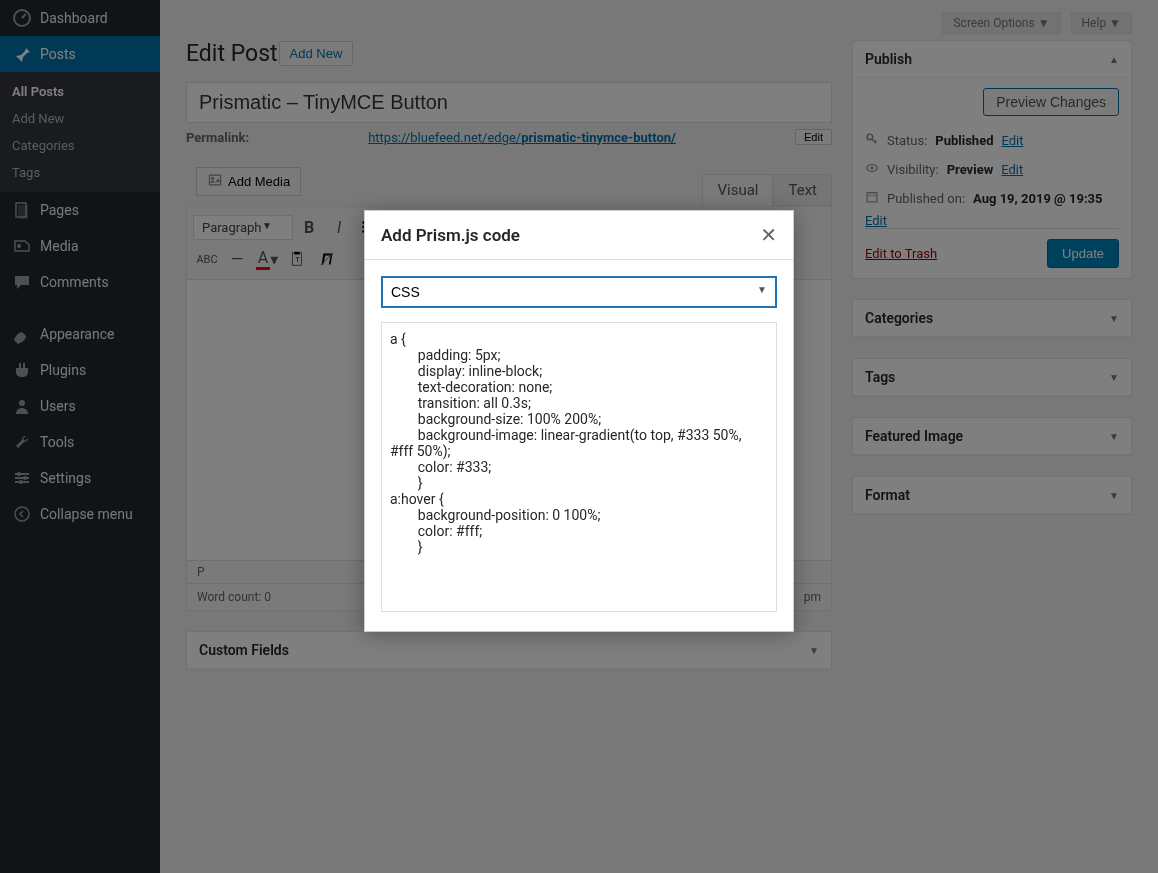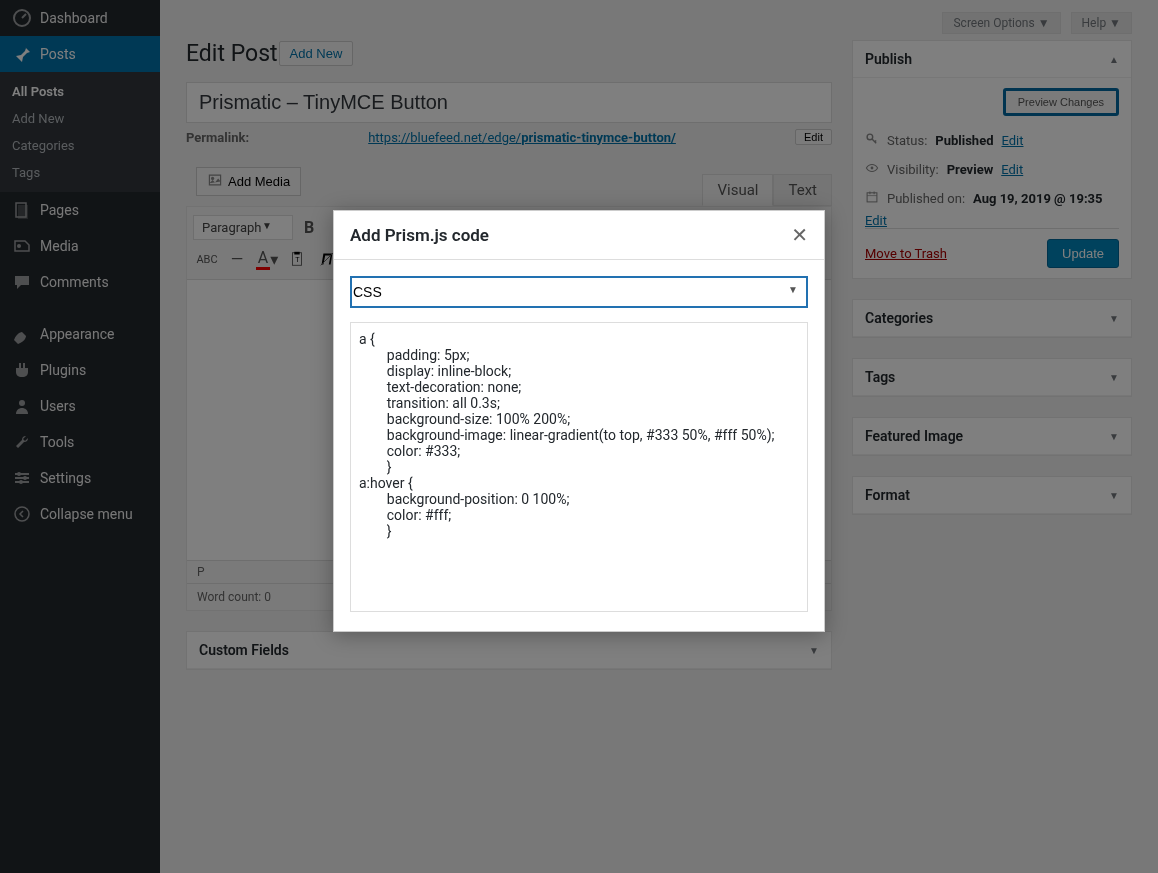--- a/index.html
+++ b/index.html
@@ -52,32 +52,32 @@
 .metabox { background: #fff; border: 1px solid #e5e5e5; margin-bottom: 20px; }
 .metabox-header { padding: 10px 12px; border-bottom: 1px solid #eee; display: flex; justify-content: space-between; align-items: center; font-size: 14px; font-weight: 600; color: #23282d; cursor: pointer; }
 .metabox-toggle { color: #72777c; font-size: 10px; }
 .metabox-body { padding: 10px 12px; font-size: 13px; }
 .publish-row { display: flex; align-items: center; gap: 8px; padding: 6px 0; color: #666; }
 .publish-row strong { color: #23282d; }
 .publish-link { color: #0073aa; text-decoration: underline; cursor: pointer; }
 .publish-actions { border-top: 1px solid #ddd; padding: 10px 0 0; display: flex; justify-content: space-between; align-items: center; }
 .trash-link { color: #a00; text-decoration: underline; cursor: pointer; }
 .primary-btn { background: #0085ba; border: 1px solid #006799; color: #fff; padding: 6px 14px; font-size: 13px; cursor: pointer; border-radius: 3px; }
-.secondary-btn { background: #f7f7f7; border: 3px solid #0369a1; color: #555; padding: 5px 12px; font-size: 11px; cursor: pointer; border-radius: 3px; text-align: center; }
+.secondary-btn { background: #f7f7f7; border: 1px solid #0369a1; color: #555; padding: 5px 12px; font-size: 14px; cursor: pointer; border-radius: 3px; text-align: center; }
 .preview-row { text-align: right; margin-bottom: 10px; }
 .cf-metabox { margin-top: 20px; }
 
 
 .modal-overlay { position: absolute; inset: 0; background: rgba(0,0,0,0.5); display: flex; align-items: flex-start; justify-content: center; padding-top: 210px; }
-.modal { width: 492px; background: #fff; border: 1px solid #ccc; box-shadow: 0 3px 20px rgba(0,0,0,0.3); }
+.modal { width: 430px; background: #fff; border: 1px solid #ccc; box-shadow: 0 3px 20px rgba(0,0,0,0.3); }
 .modal-header { display: flex; justify-content: space-between; align-items: center; padding: 12px 16px; border-bottom: 1px solid #ddd; }
 .modal-title { font-size: 17px; font-weight: 600; color: #23282d; }
 .modal-close { font-size: 20px; color: #666; cursor: pointer; background: none; border: none; }
 .modal-body { padding: 16px; }
-.modal-select { width: 100%; padding: 6px 1px; border: 2px solid #2271b1; font-size: 14px; margin-bottom: 14px; background: #fff; appearance: none; position: relative; }
+.modal-select { width: 100%; padding: 6px 8px; border: 2px solid #2271b1; font-size: 14px; margin-bottom: 14px; background: #fff; appearance: none; position: relative; }
 .select-wrap { position: relative; }
 .select-wrap::after { content: '▼'; position: absolute; right: 10px; top: 8px; font-size: 10px; color: #555; pointer-events: none; }
 .modal-textarea { width: 100%; height: 290px; padding: 8px; border: 1px solid #ddd; font-family: inherit; font-size: 14px; resize: none; color: #23282d; }
 .modal-footer { padding: 12px 16px; border-top: 1px solid #ddd; display: flex; justify-content: flex-end; gap: 8px; }
 </style>
 </head>
 <body>
 
 <div class="sidebar">
   <div class="sidebar-item">
@@ -375,21 +375,21 @@
                   <rect x="3" y="4" width="14" height="13" fill="none" stroke="#888" stroke-width="1.5"></rect>
                   <line x1="3" y1="8" x2="17" y2="8" stroke="#888"></line>
                   <line x1="7" y1="2" x2="7" y2="6" stroke="#888" stroke-width="1.5"></line>
                   <line x1="13" y1="2" x2="13" y2="6" stroke="#888" stroke-width="1.5"></line>
                 </svg></span>
             <span>Published on:</span>
             <strong>Aug 19, 2019 @ 19:35</strong>
           </div>
           <a class="publish-link">Edit</a>
           <div class="publish-actions">
-            <a class="trash-link">Move to Trash</a>
+            <a class="trash-link">Edit to Trash</a>
             <button class="primary-btn">Update</button>
           </div>
         </div>
       </div>
 
       <div class="metabox">
         <div class="metabox-header">
             <span>Categories</span>
             <span class="metabox-toggle">▼</span>
           </div>

